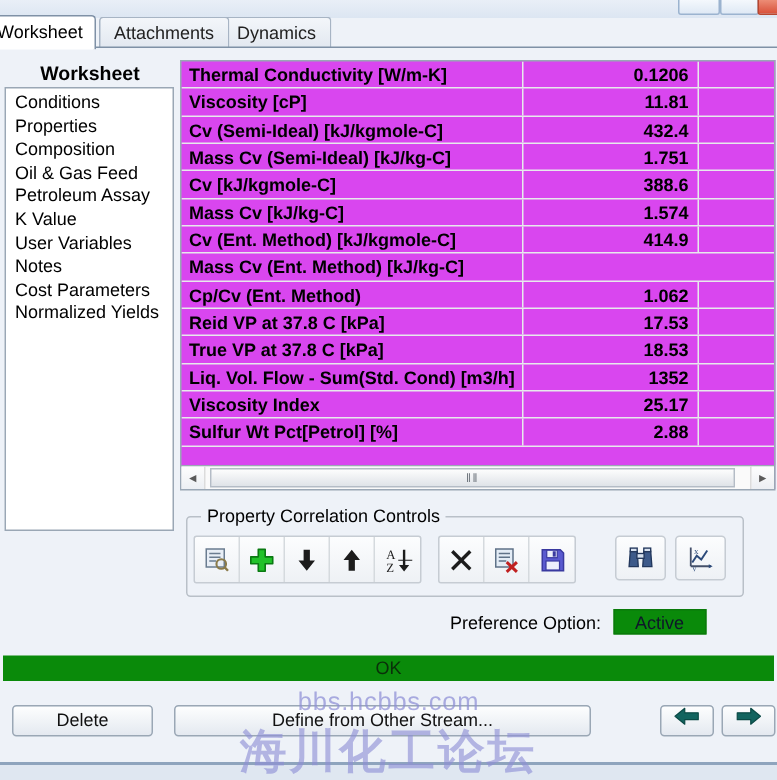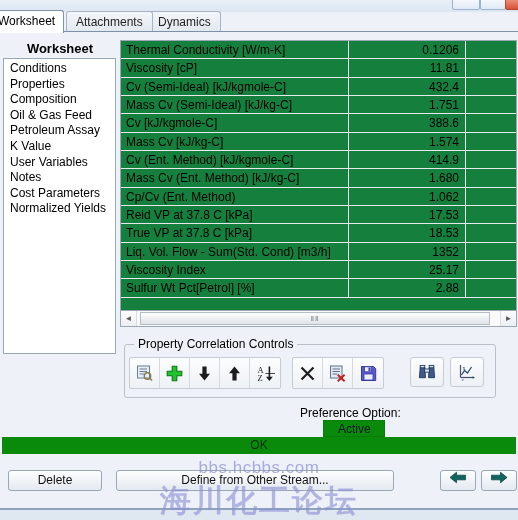--- a/index.html
+++ b/index.html
@@ -31,21 +31,21 @@
 
   
   #navtitle{position:absolute;left:4px;top:41px;width:112px;text-align:center;
             font-weight:bold;font-size:13px;color:#000;}
   #navlist{position:absolute;left:3px;top:58px;width:113px;height:296px;
            background:#fff;border:1px solid #9aa7b5;box-sizing:border-box;padding:2px 0 0 4px;}
   .navitem{height:15.6px;line-height:15.6px;font-size:12px;color:#000;padding-left:2px;white-space:nowrap;}
 
   
   #grid{position:absolute;left:120px;top:40px;width:397px;height:286px;
-        background:#15803d;border:1px solid #9aa7b5;box-sizing:border-box;overflow:hidden;}
+        background:#d946ef;border:1px solid #9aa7b5;box-sizing:border-box;overflow:hidden;font-weight:bold;}
   .row{height:18.35px;line-height:18.35px;border-bottom:1px solid #e7e9ec;
        display:flex;box-sizing:border-box;}
   .row .nm{width:228px;box-sizing:border-box;padding-left:5px;
            border-right:1px solid #e7e9ec;font-size:12px;color:#000;
            overflow:hidden;white-space:nowrap;}
   .row .vl{width:117px;box-sizing:border-box;padding-right:6px;text-align:right;
            border-right:1px solid #e7e9ec;font-size:12px;color:#000;}
   .row .ex{flex:1;}
   #grid-scroll{position:absolute;left:120px;top:310px;width:397px;height:17px;
                background:#f0f0f0;border:1px solid #9aa7b5;box-sizing:border-box;display:flex;align-items:center;}
@@ -65,21 +65,21 @@
   #tg1{left:129px;}
   #tg2{left:292px;}
   #tg3{left:410px;background:transparent;border:none;}
   .tbtn{width:30px;height:30px;display:flex;align-items:center;justify-content:center;
         border-right:1px solid #d5dade;box-sizing:border-box;background:transparent;}
   .tbtn:last-child{border-right:none;}
   #tg3 .tbtn{width:34px;height:30px;border:1px solid #c6ccd3;border-radius:3px;
              background:linear-gradient(#fcfdfe,#eef1f5);margin-right:6px;}
 
   
-  #prefrow{position:absolute;left:300px;top:406px;display:flex;align-items:center;flex-direction:column;}
+  #prefrow{position:absolute;left:300px;top:406px;display:flex;align-items:center;}
   #preflabel{font-size:12px;color:#000;}
   #activebadge{margin-left:8px;width:62px;height:17px;line-height:17px;text-align:center;
                background:#0a8a0a;color:#0f172a;font-size:12px;
                border:1px solid #0a7a0a;box-sizing:border-box;}
 
   
   #okbar{position:absolute;left:2px;top:437px;width:514px;height:17px;
          background:#0a8a0a;color:#0a2f0a;font-size:12px;line-height:17px;text-align:center;}
 
   
@@ -164,21 +164,20 @@
       <div class="vl">1.574</div>
       <div class="ex"></div>
     </div>
     <div class="row">
       <div class="nm">Cv (Ent. Method) [kJ/kgmole-C]</div>
       <div class="vl">414.9</div>
       <div class="ex"></div>
     </div>
     <div class="row">
       <div class="nm">Mass Cv (Ent. Method) [kJ/kg-C]</div>
-      <div class="vl">1.680</div>
       <div class="ex"></div>
     </div>
     <div class="row">
       <div class="nm">Cp/Cv (Ent. Method)</div>
       <div class="vl">1.062</div>
       <div class="ex"></div>
     </div>
     <div class="row">
       <div class="nm">Reid VP at 37.8 C [kPa]</div>
       <div class="vl">17.53</div>

